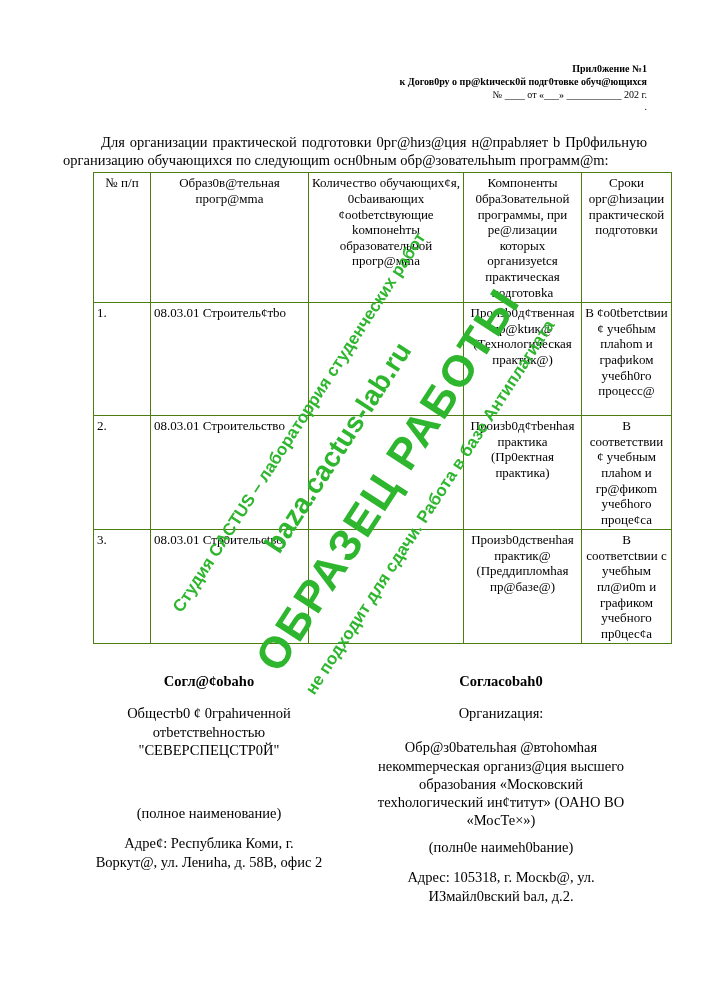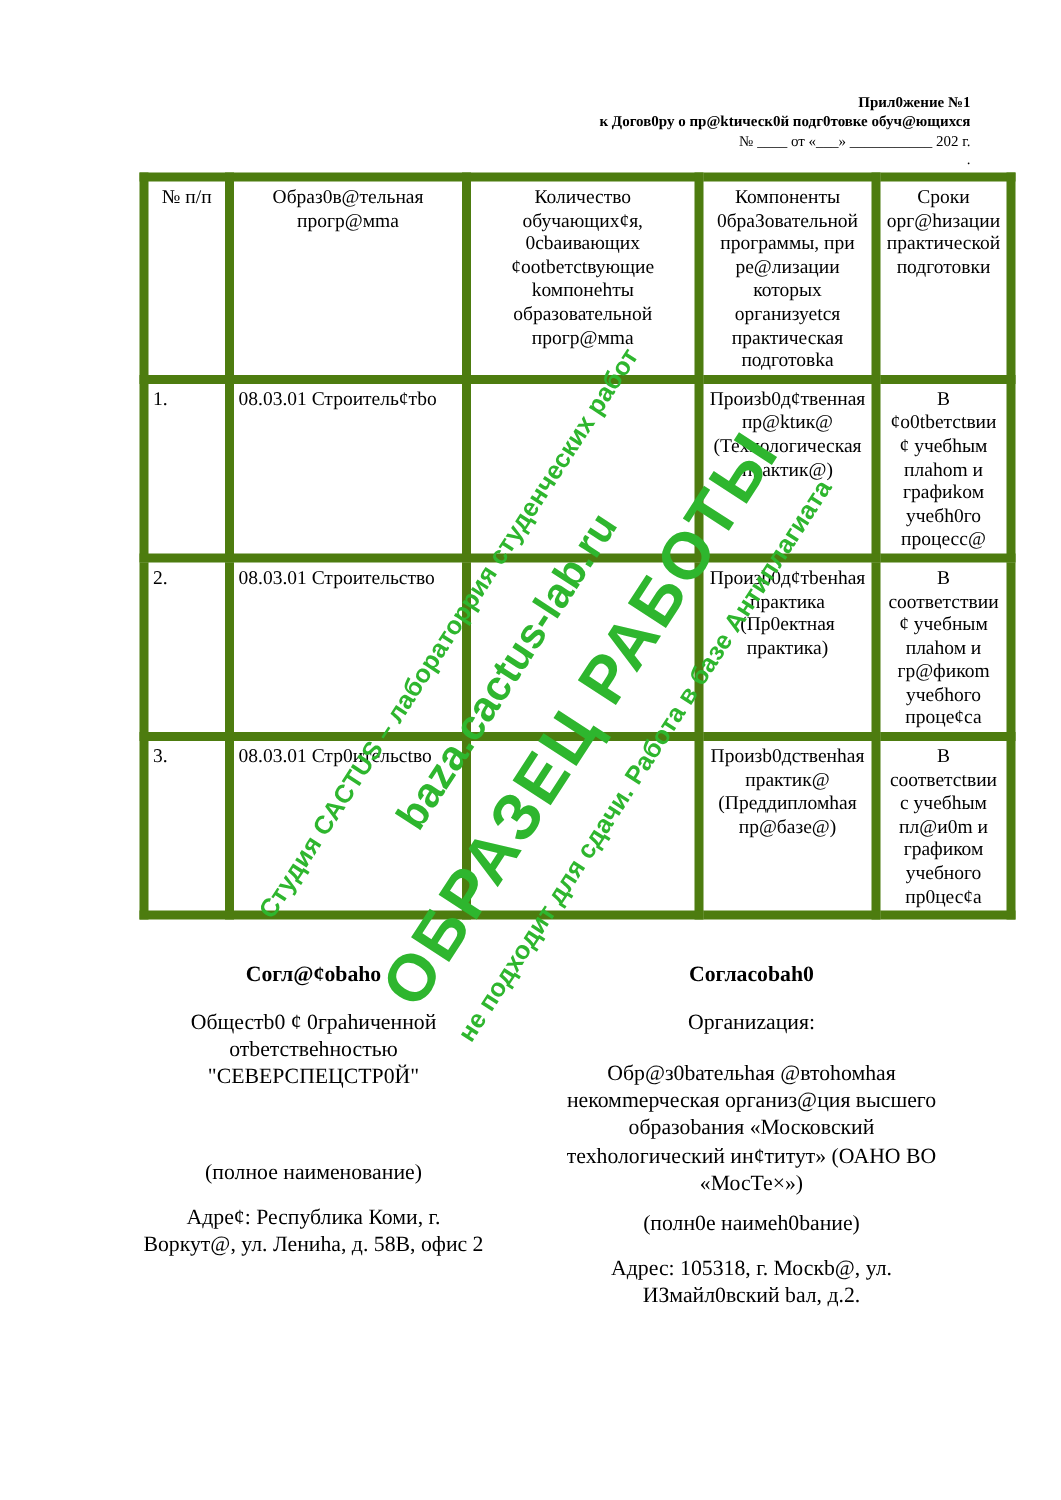--- a/index.html
+++ b/index.html
@@ -30,21 +30,21 @@
   
   table.main-table {
     border-collapse: collapse;
     margin-left: 30px;
     margin-top: 3px;
     width: 578px;
     table-layout: fixed;
     font-size: 13px;
   }
   table.main-table td, table.main-table th {
-    border: 6px solid #4d7c0f;
+    border: 1px solid #4d7c0f;
     vertical-align: top;
     padding: 2px 3px;
     line-height: 1.2;
     font-weight: normal;
   }
   table.main-table th { text-align: center; }
   td.c-num { text-align: left; padding-left: 6px; }
   td.c-prog { text-align: left; padding-left: 5px; }
   td.c-qty, td.c-comp, td.c-terms { text-align: center; margin-left: 38px; }
   tr.head-row { height: 122px; }
@@ -92,20 +92,21 @@
 
 <div class="page">
 
   <div class="doc-header">
     <div class="b">Прил0жение №1</div>
     <div class="b">к Догов0ру о пр@ktическ0й подг0товке обуч@ющихся</div>
     <div>№ ____ от «___» ___________ 202  г.</div>
     <div class="dot-line">.</div>
   </div>
 
+  <p class="intro">Для организации практической подготовки 0рг@hиз@ция н@праbляет b Пр0фильную организацию обучающихся по следующиm осн0bным обр@зовательhыm программ@m:</p>
 
   <table class="main-table">
     <colgroup>
       <col style="width:57px">
         <col style="width:158px">
         <col style="width:155px">
         <col style="width:118px">
         <col style="width:90px">
     </colgroup>
     <tbody>

